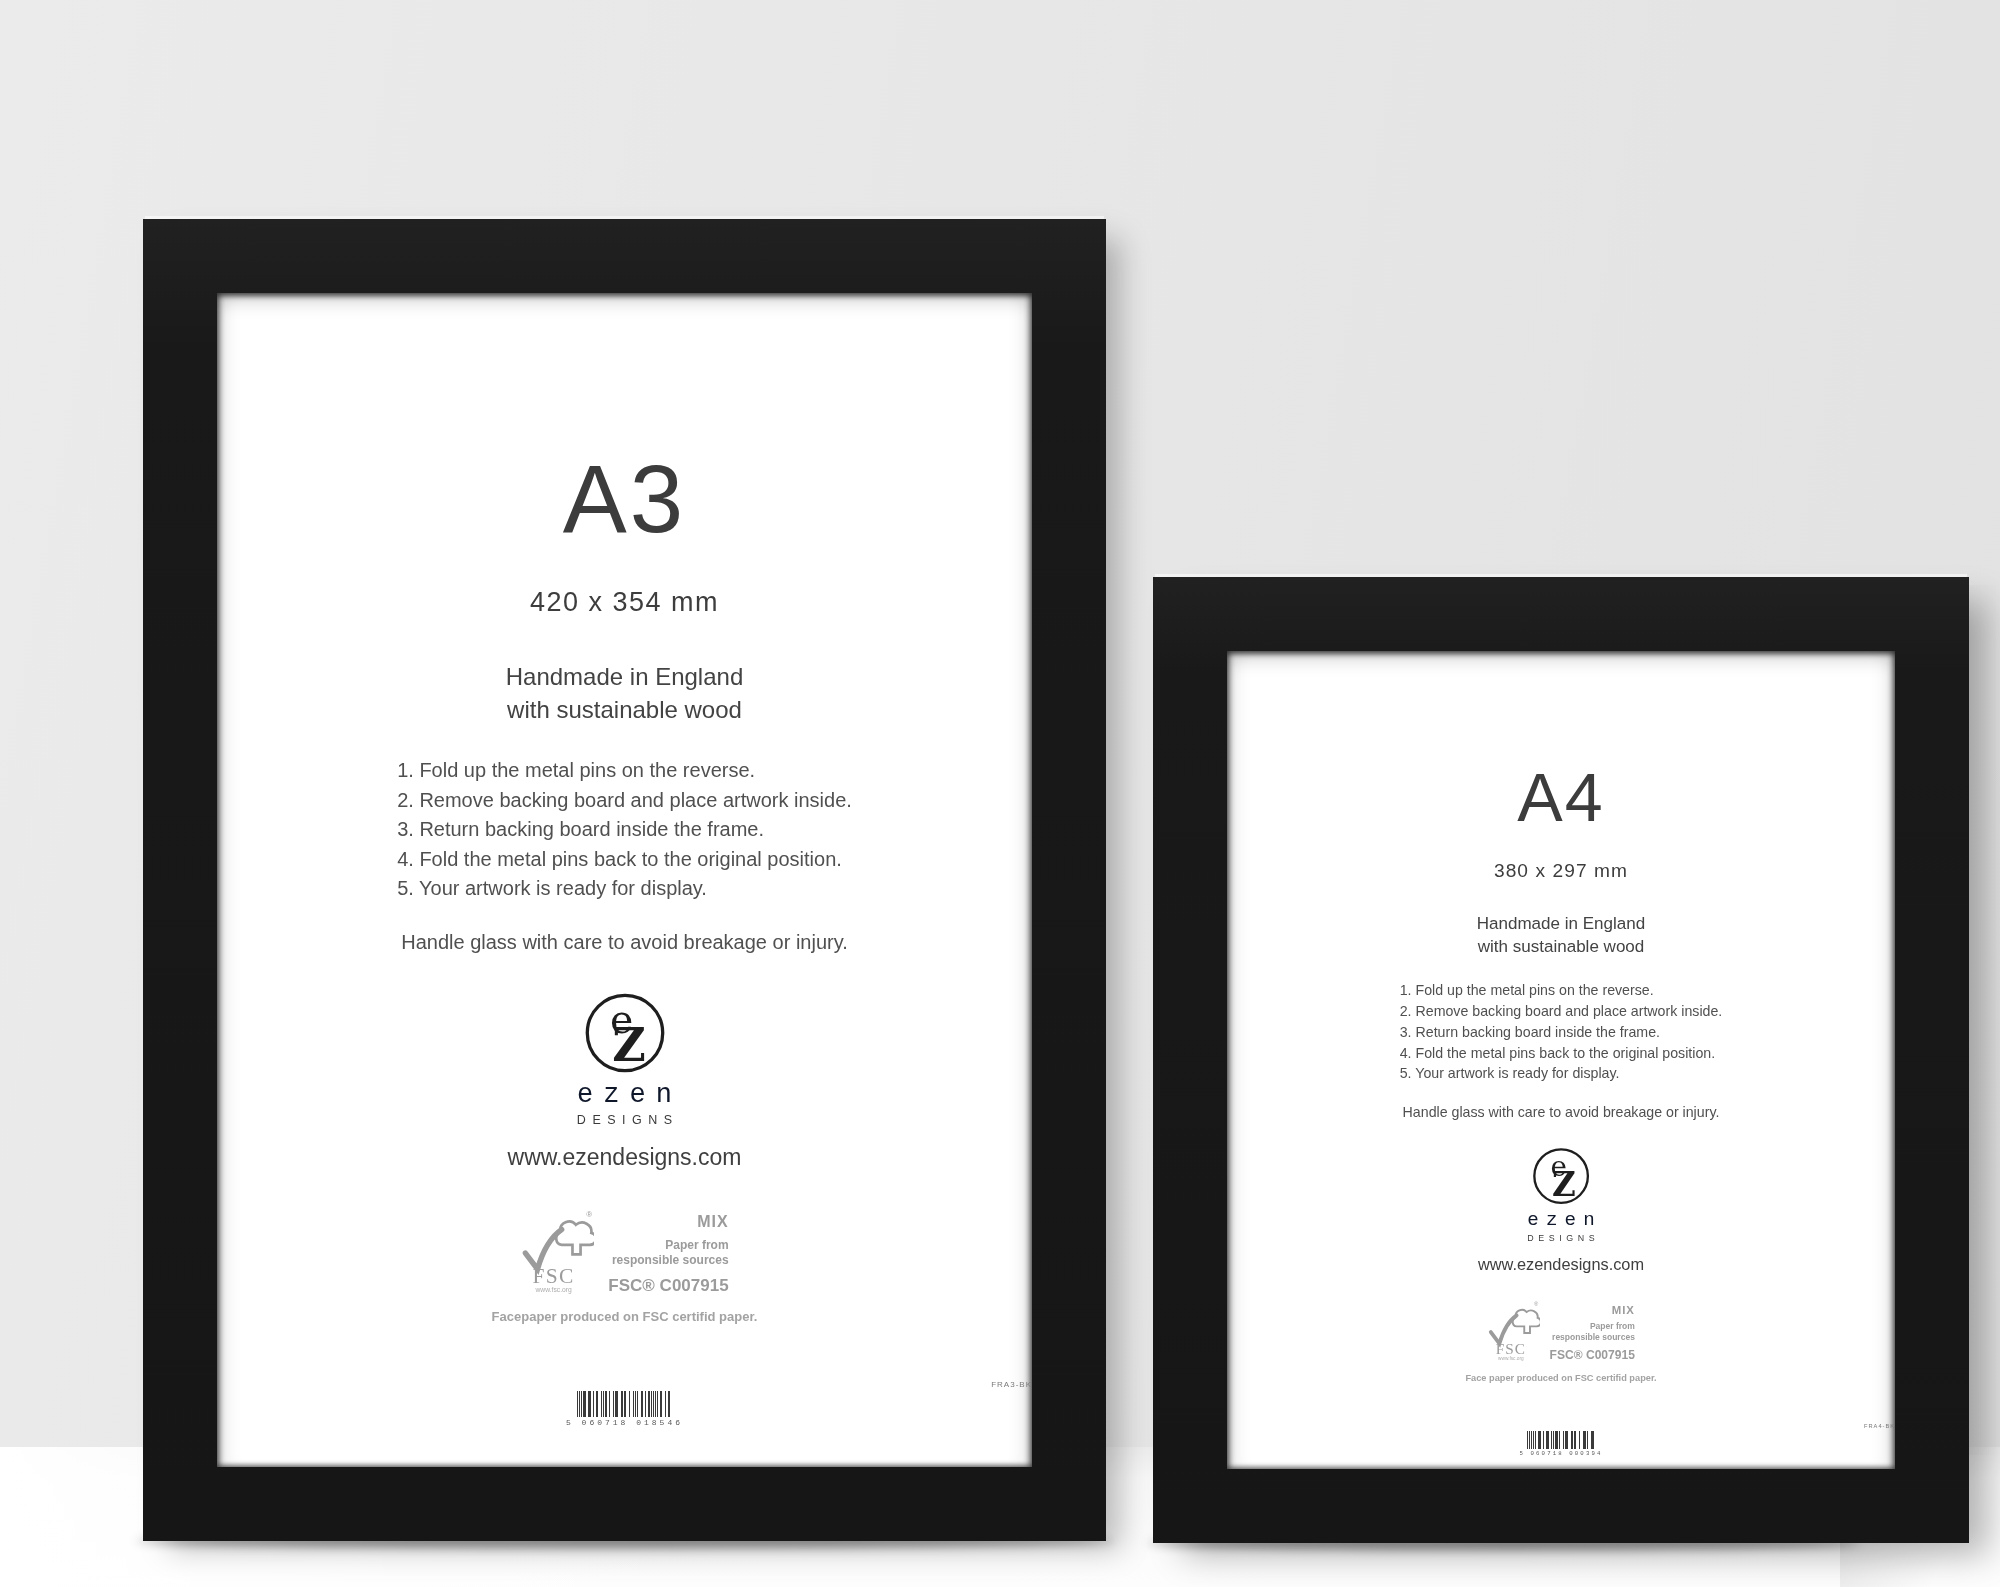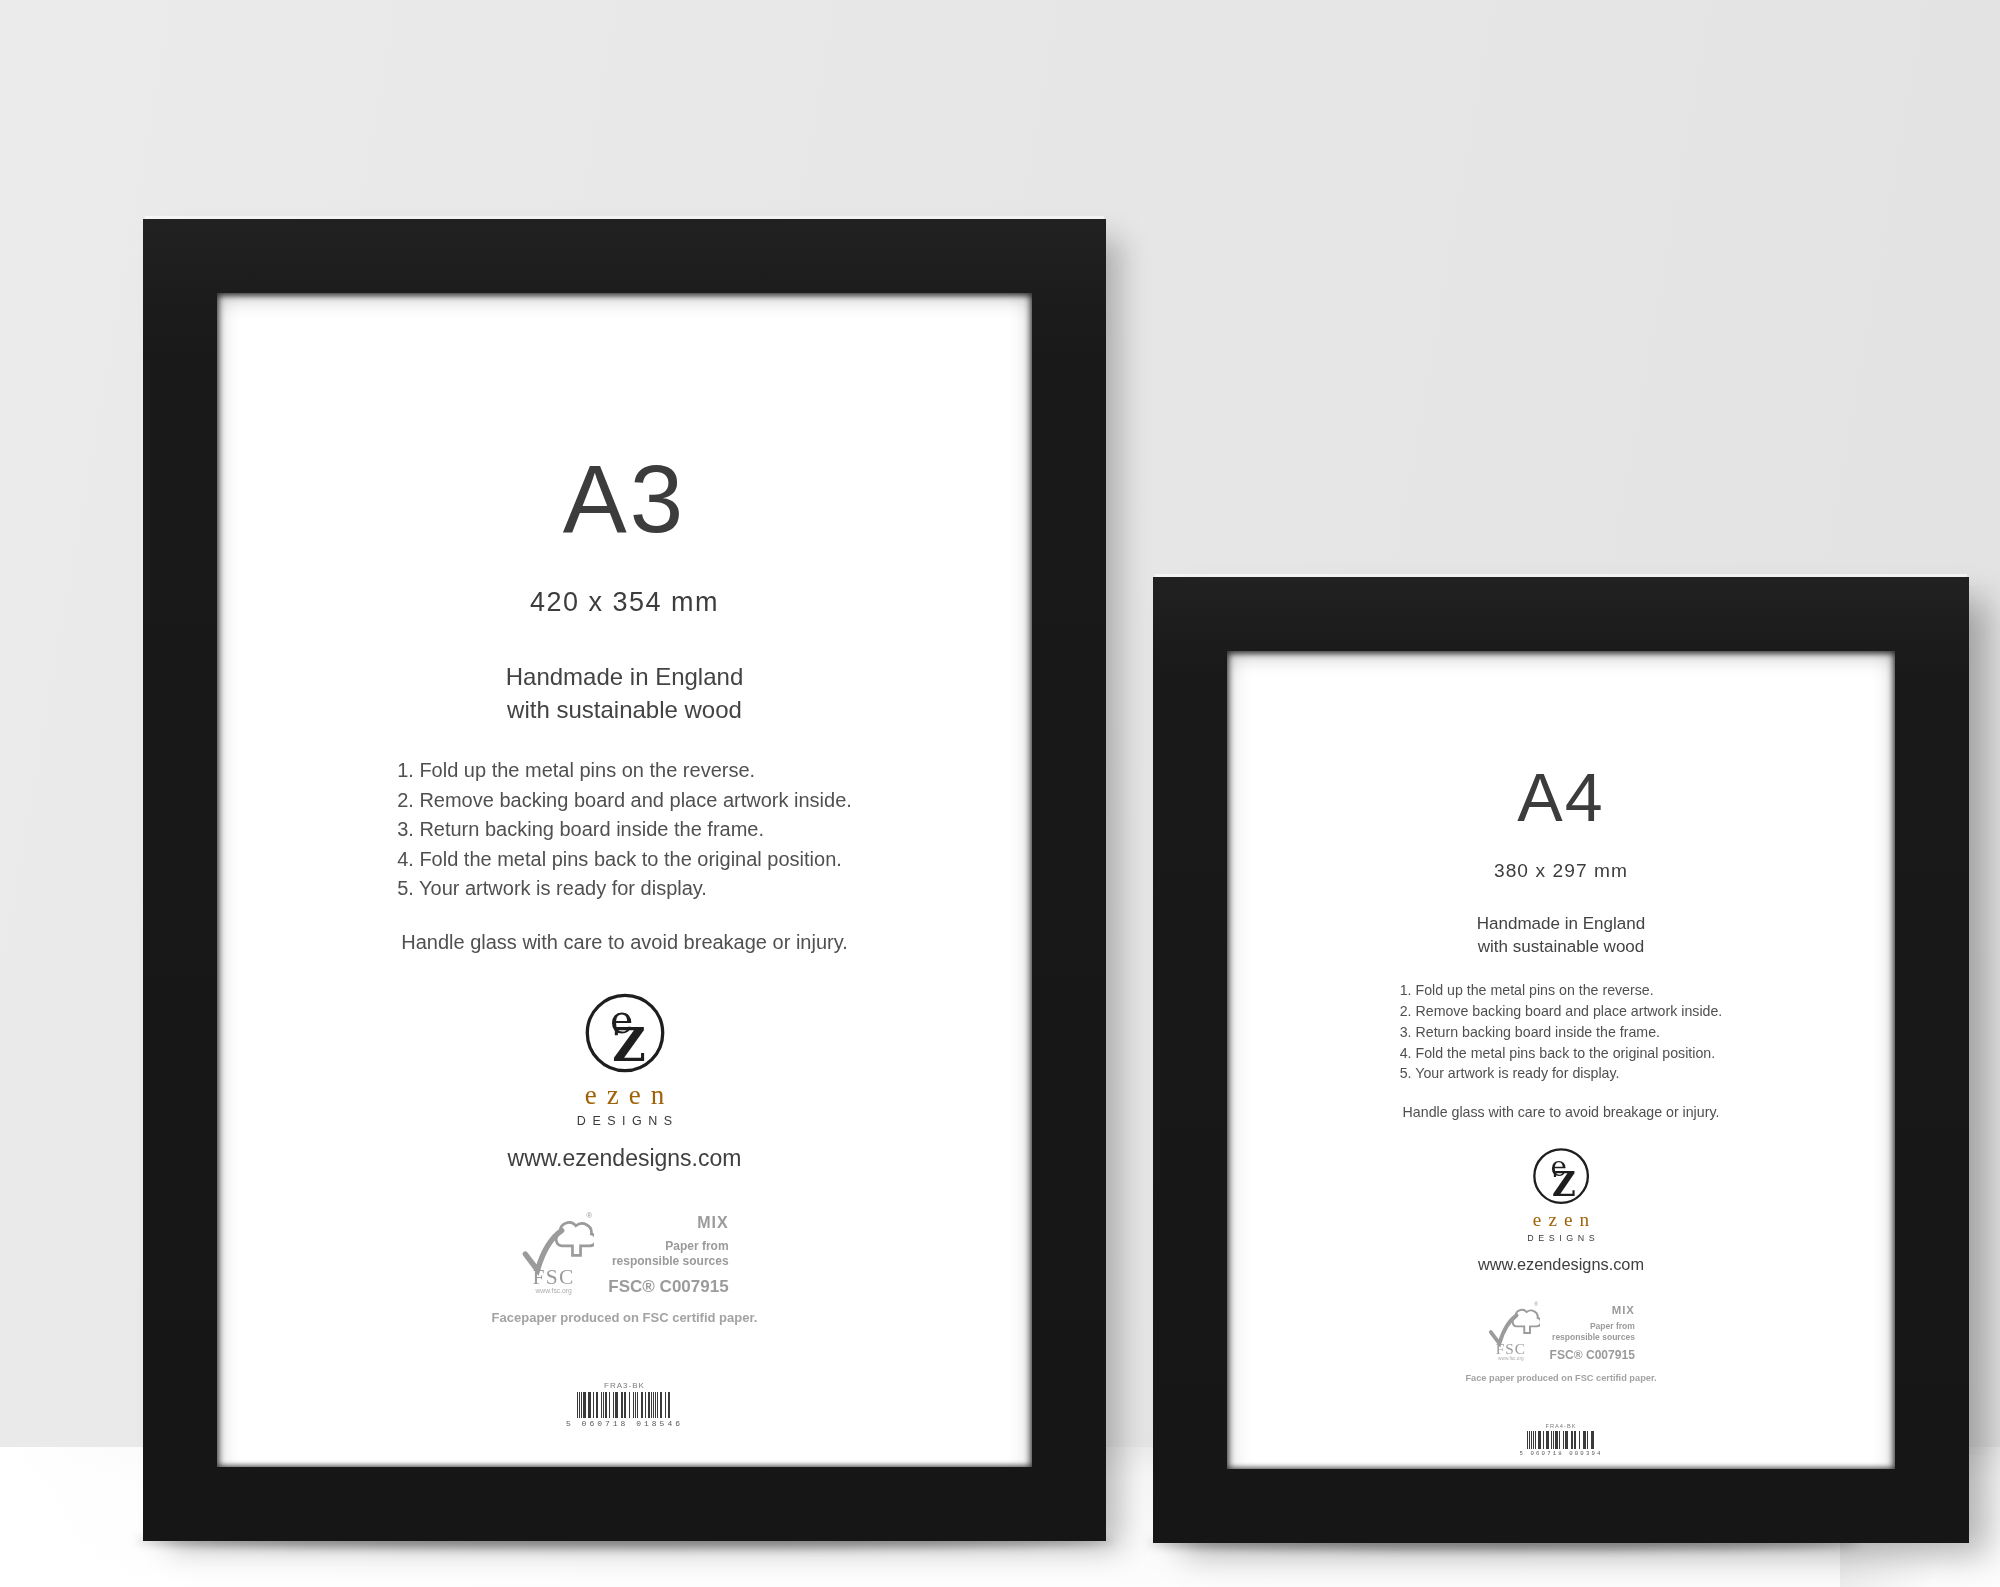--- a/index.html
+++ b/index.html
@@ -46,38 +46,38 @@
   .dims{margin-top:calc(40px * var(--s));font-size:calc(27px * var(--s));
         letter-spacing:calc(1.5px * var(--s));color:#3d3d3d;}
   .made{margin-top:calc(42px * var(--s));font-size:calc(24px * var(--s));
         line-height:calc(33px * var(--s));color:#434343;}
   .instructions{margin-top:calc(30px * var(--s));display:inline-block;text-align:left;
         font-size:calc(20px * var(--s));line-height:calc(29.5px * var(--s));color:#505050;}
   .care{margin-top:calc(27px * var(--s));font-size:calc(20px * var(--s));color:#505050;}
   .logo{margin-top:calc(38px * var(--s));}
   .monogram{width:calc(82px * var(--s));height:calc(82px * var(--s));display:block;
             margin:0 auto;}
-  .ezen-name{font-family:Liberation Serif, serif;
+  .ezen-name{font-family:Liberation Mono, monospace;
              font-size:calc(27px * var(--s));letter-spacing:calc(10px * var(--s));
-             text-indent:calc(10px * var(--s));margin-top:calc(6px * var(--s));color:#a16207;}
+             text-indent:calc(10px * var(--s));margin-top:calc(6px * var(--s));color:#0f172a;}
   .ezen-sub{font-size:calc(12.5px * var(--s));letter-spacing:calc(6.5px * var(--s));
             text-indent:calc(6.5px * var(--s));margin-top:calc(3px * var(--s));color:#3a3a3a;}
   .url{margin-top:calc(17px * var(--s));font-size:calc(23px * var(--s));color:#3f3f3f;}
   .fsc{margin-top:calc(34px * var(--s));display:inline-flex;align-items:flex-start;
        gap:calc(14px * var(--s));color:#9b9b9b;}
   .fsc-icon{width:calc(74px * var(--s));height:calc(92px * var(--s));display:block;}
   .fsc-right{text-align:right;padding-top:calc(8px * var(--s));}
   .fsc-mix{font-size:calc(16px * var(--s));font-weight:700;letter-spacing:1px;}
   .fsc-line{font-size:calc(12px * var(--s));line-height:calc(15px * var(--s));font-weight:600;}
   .fsc-line.first{margin-top:calc(7px * var(--s));}
   .fsc-cert{font-size:calc(17px * var(--s));font-weight:700;margin-top:calc(8px * var(--s));}
   .fsc-foot{margin-top:calc(8px * var(--s));font-size:calc(13px * var(--s));
             font-weight:700;color:#a3a3a3;}
   .barcode-wrap{margin-top:calc(56px * var(--s));}
-  .barcode-label{font-size:calc(8px * var(--s));letter-spacing:1px;color:#7a7a7a;}
+  .barcode-label{font-size:calc(8px * var(--s));letter-spacing:1px;color:#7a7a7a;text-align:right;}
   .barcode-bars{width:calc(96px * var(--s));height:calc(26px * var(--s));margin:2px auto 1px;
      background-color:#fff;
      background-image:
        repeating-linear-gradient(90deg,#3a3a3a 0 1.5px,transparent 1.5px 4px),
        repeating-linear-gradient(90deg,#3a3a3a 0 1px,transparent 1px 6.5px),
        repeating-linear-gradient(90deg,transparent 0 2px,#3a3a3a 2px 3.5px,transparent 3.5px 9px);}
   .barcode-digits{font-family:"Liberation Mono",monospace;font-size:calc(8px * var(--s));
      letter-spacing:calc(3px * var(--s));color:#5a5a5a;}
 </style>
 </head>

